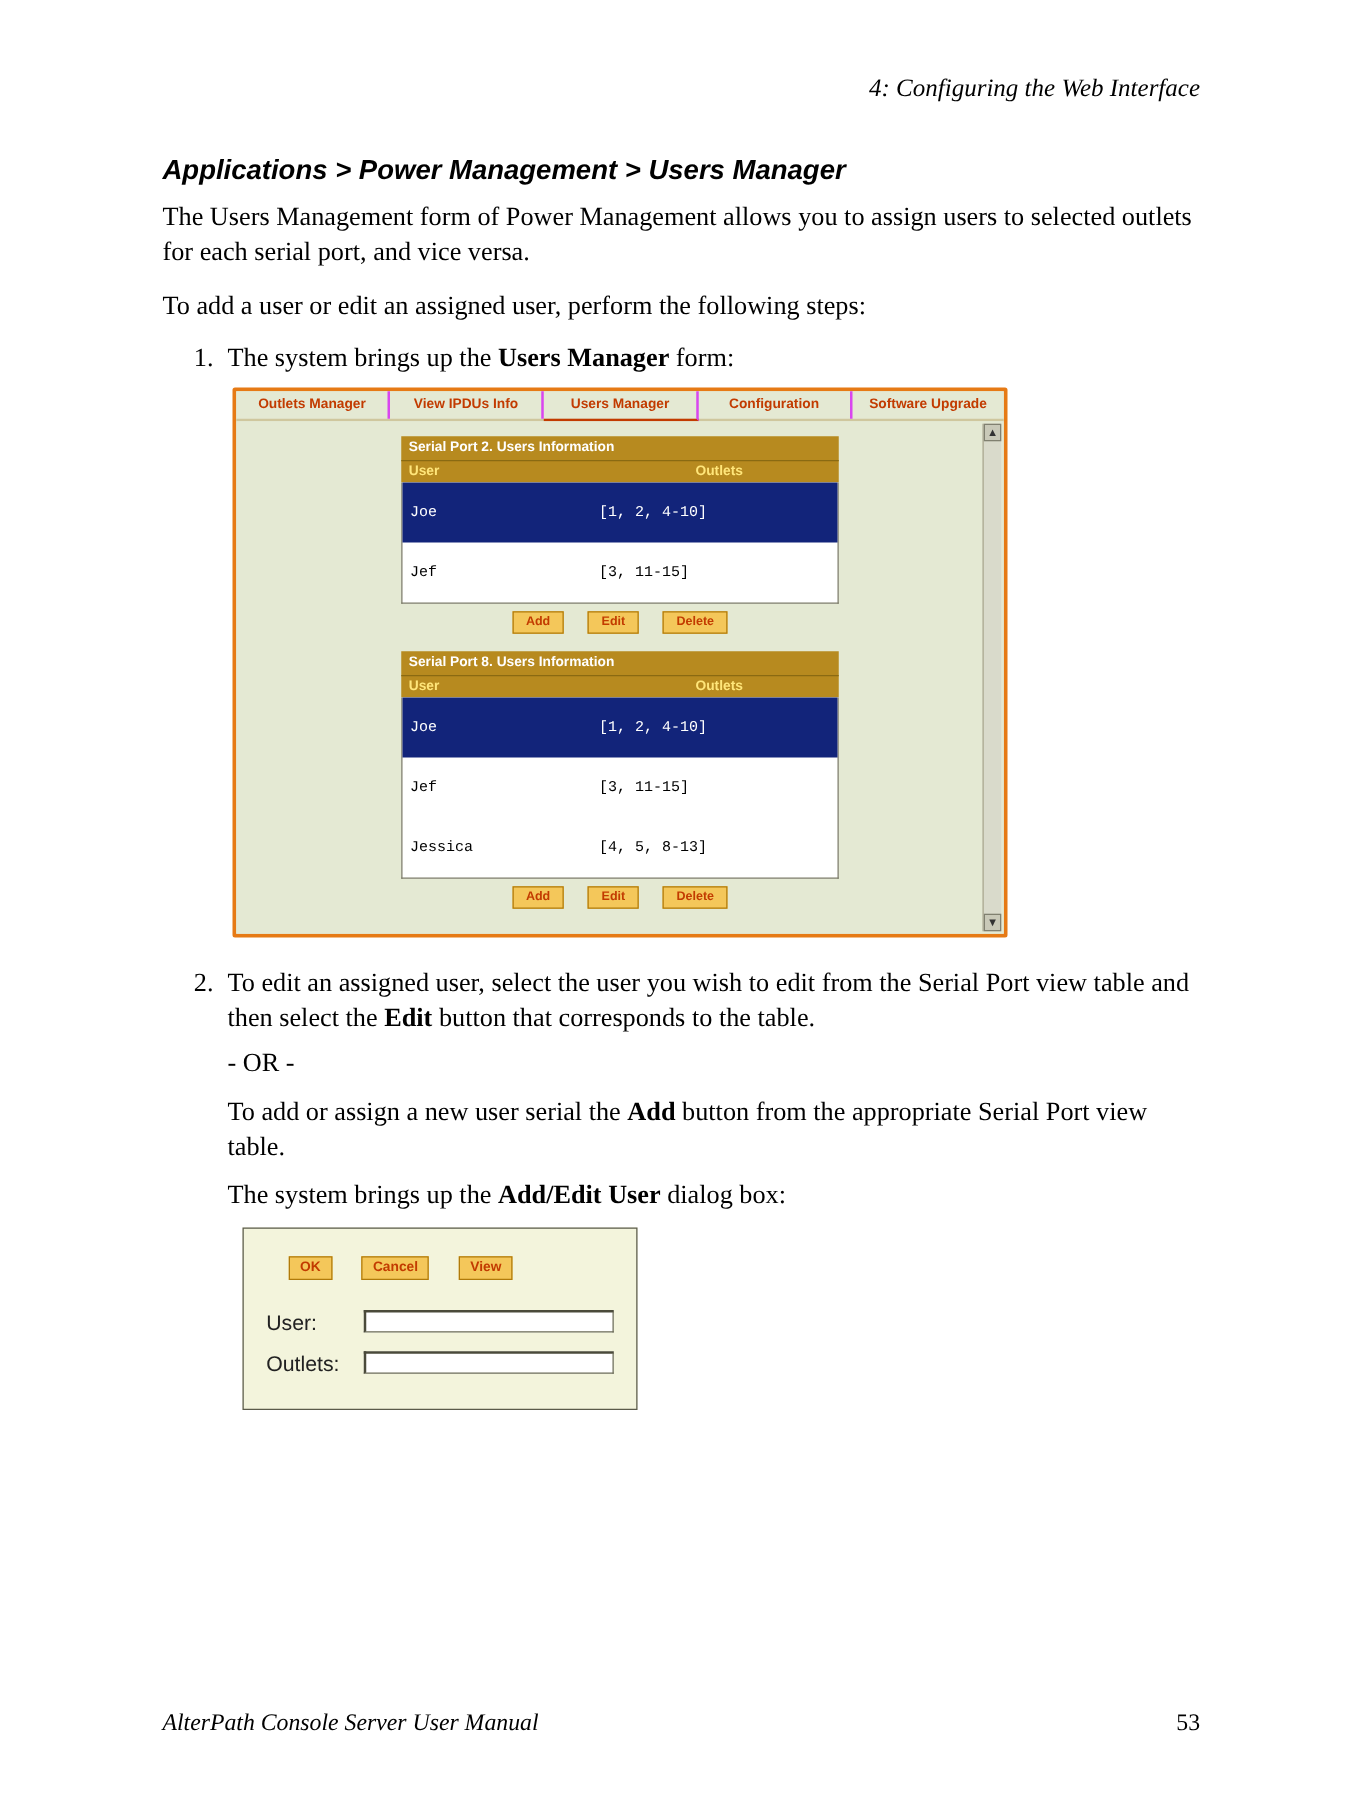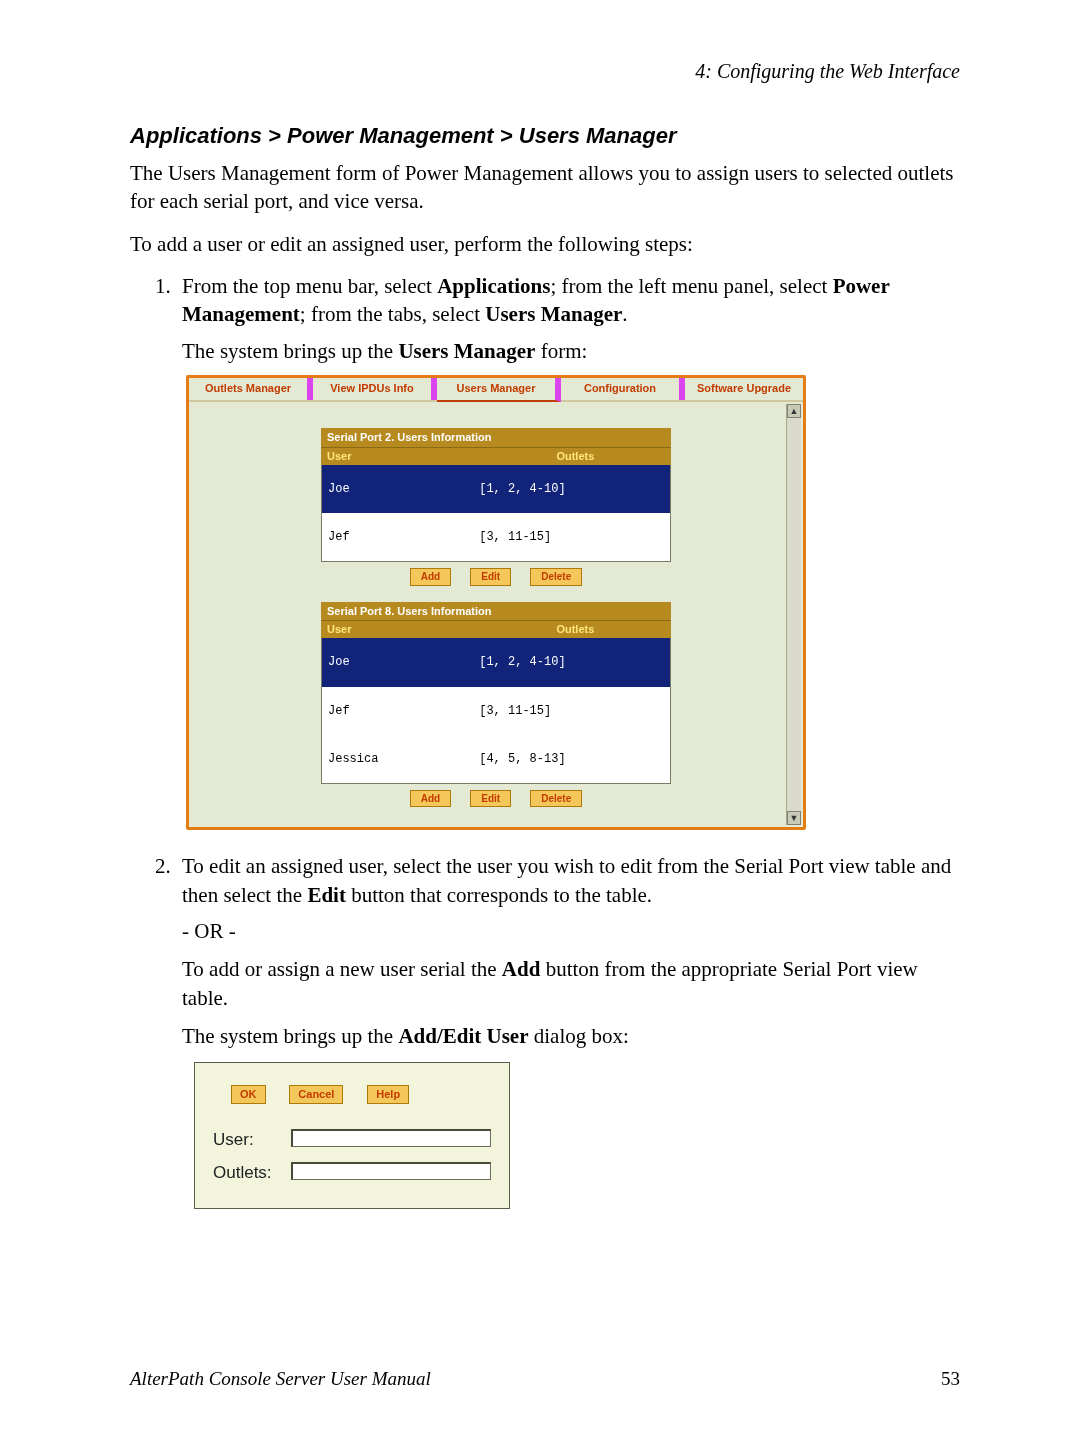--- a/index.html
+++ b/index.html
@@ -67,21 +67,21 @@
     border-bottom: 2px solid #cfc79e;
     height: 22px;
   }
   .um-tab {
     flex: 1;
     text-align: center;
     padding-top: 3px;
     color: #c23b00;
     font-weight: bold;
     font-size: 11px;
-    border-right: 6px solid #d946ef;
+    border-right: 2px solid #d946ef;
     box-sizing: border-box;
     cursor: pointer;
   }
   .um-tab:last-child { border-right: none; }
   .um-tab.active {
     border-bottom: 2px solid #c23b00;
     margin-bottom: -2px;
   }
   .um-body {
     position: relative;
@@ -102,21 +102,21 @@
     background: #c9c9b8;
     border: 1px solid #808070;
     box-sizing: border-box;
     display:flex;align-items:center;justify-content:center;
     font-size:9px;color:#333;
   }
   .scroll-arrow.top { top: 0; }
   .scroll-arrow.bottom { bottom: 0; }
   .panel {
     width: 350px;
-    margin: 16px auto 14px auto;
+    margin: 2px auto 14px auto;
   }
   .panel-title {
     background: #b78a1f;
     color: #fff;
     font-weight: bold;
     padding: 2px 6px;
     font-size: 11px;
   }
   .panel-head {
     display: flex;
@@ -223,23 +223,20 @@
   <div class="running-head">4: Configuring the Web Interface</div>
 
   <div class="section-title">Applications &gt; Power Management &gt; Users Manager</div>
 
   <p class="body-text">The Users Management form of Power Management allows you to assign users to selected outlets for each serial port, and vice versa.</p>
   <p class="body-text">To add a user or edit an assigned user, perform the following steps:</p>
 
   <ol class="steps">
     <li>
       <div class="step-inner">
-        <span>
-          <span>From the top menu bar, select </span><b>Applications</b><span>; from the left menu panel, select </span><b>Power Management</b><span>; from the tabs, select </span><b>Users Manager</b><span>.</span>
-        </span>
         <p>
           <span>The system brings up the </span><b>Users Manager</b><span> form:</span>
         </p>
 
         
         <div class="um-figure">
           <div class="um-tabs">
             <div class="um-tab">Outlets Manager</div>
             <div class="um-tab">View IPDUs Info</div>
             <div class="um-tab active">Users Manager</div>
@@ -318,21 +315,21 @@
         </p>
         <p>
           <span>The system brings up the </span><b>Add/Edit User</b><span> dialog box:</span>
         </p>
 
         
         <div class="ae-figure">
           <div class="ae-btns">
             <span class="orange-btn">OK</span>
             <span class="orange-btn">Cancel</span>
-            <span class="orange-btn">Help</span>
+            <span class="orange-btn">View</span>
           </div>
           <div class="ae-row">
             <label>User:</label>
             <input type="text" value="" style="">
           </div>
           <div class="ae-row">
             <label>Outlets:</label>
             <input type="text" value="" style="">
           </div>
         </div>

